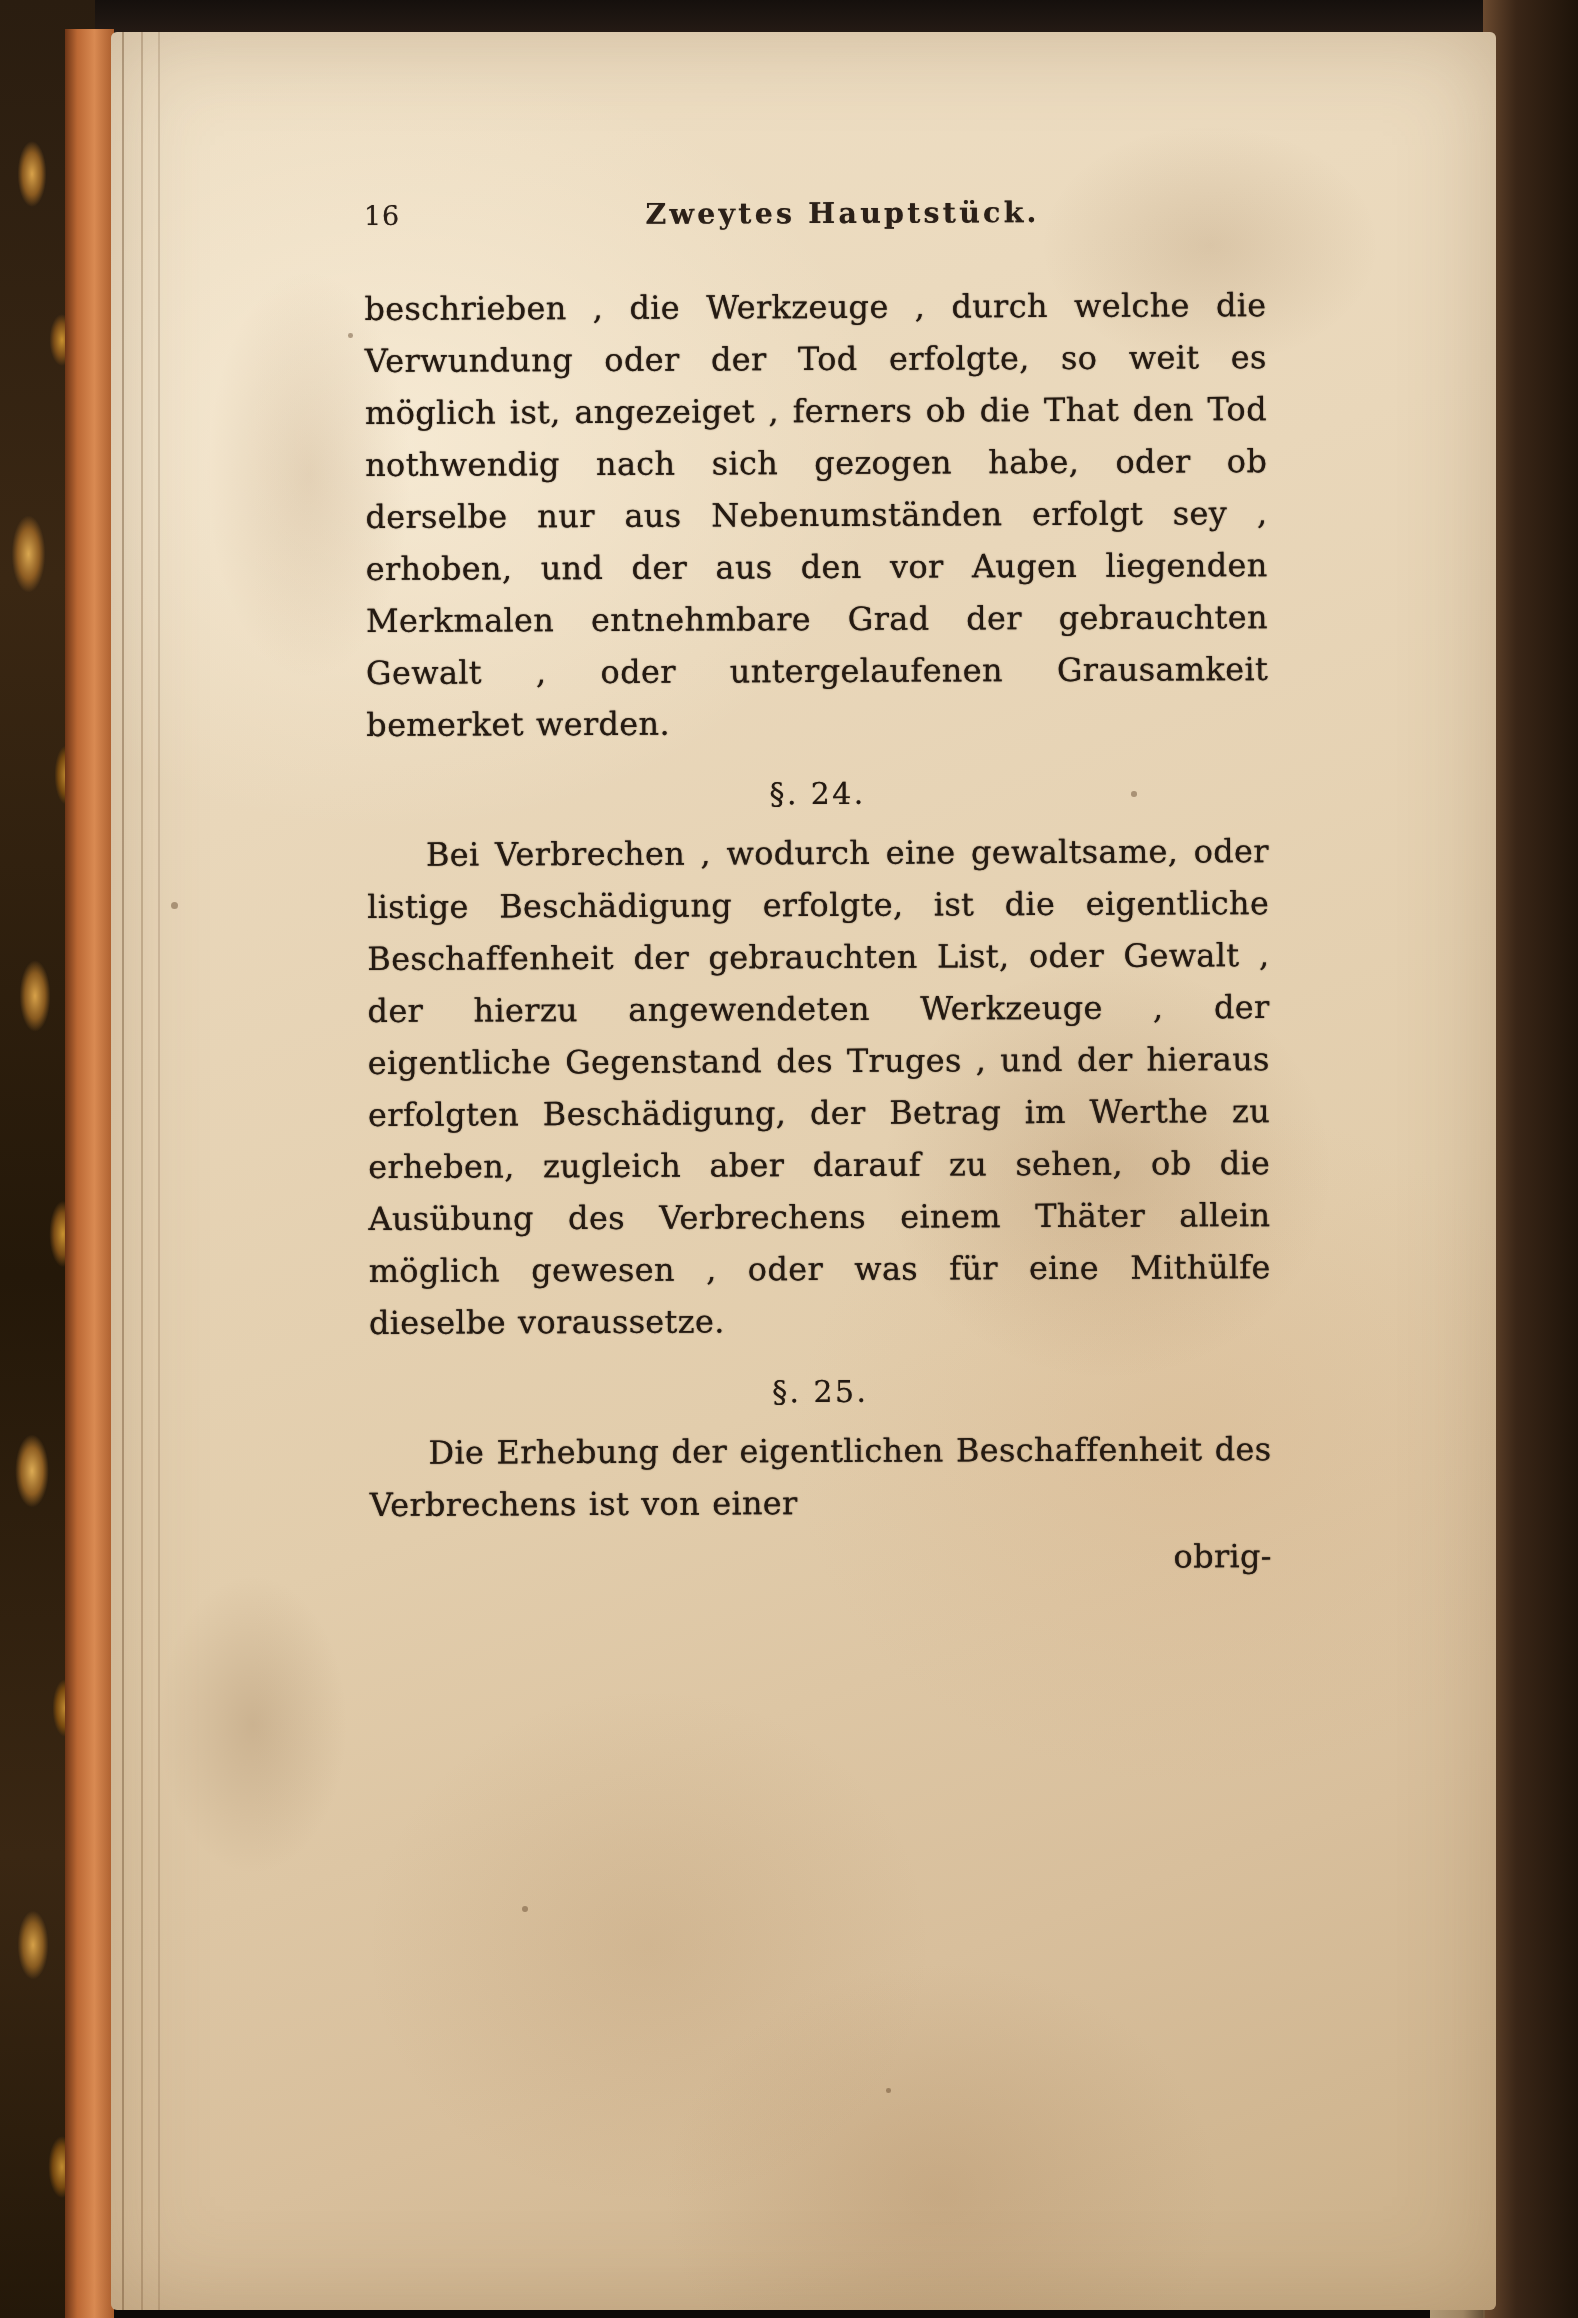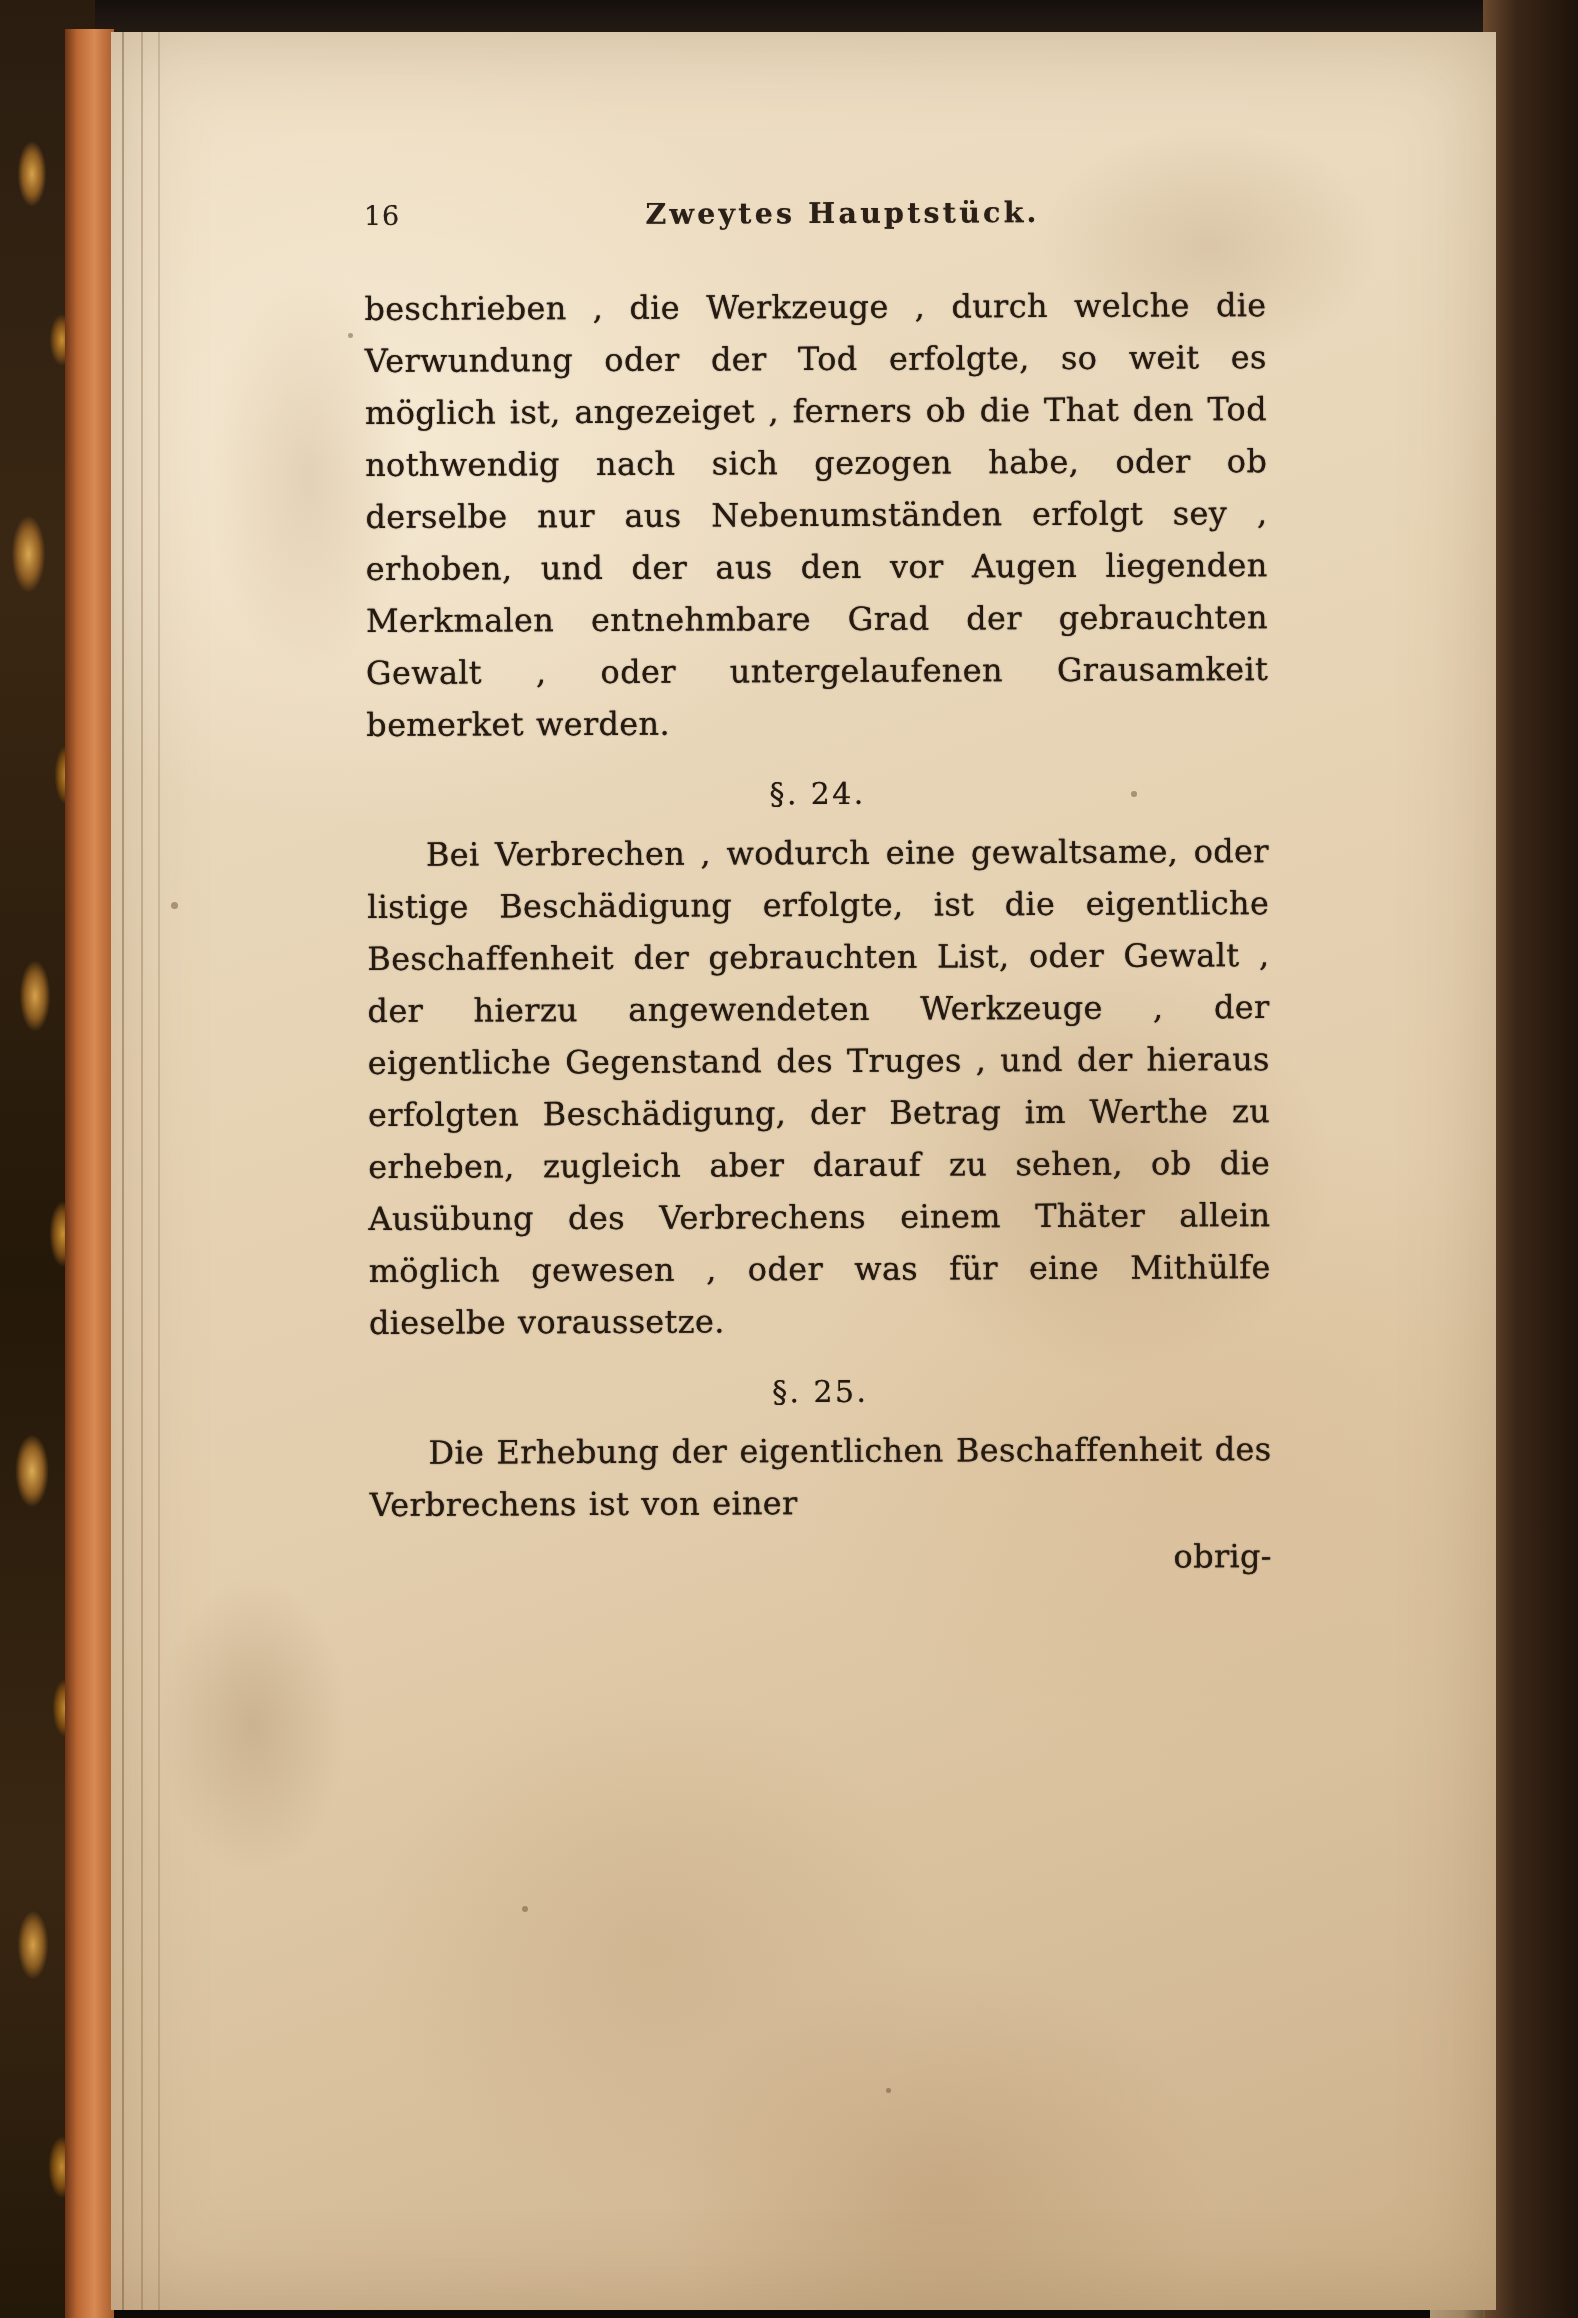--- a/index.html
+++ b/index.html
@@ -78,20 +78,21 @@
     position: absolute;
     left: 111px; top: 32px;
     width: 1385px; height: 2278px;
     background:
       radial-gradient(ellipse 712px 554px at 20% 18%, rgba(255,246,228,.55) 0%, rgba(255,246,228,0) 70%),
       radial-gradient(ellipse 554px 474px at 78% 62%, rgba(214,178,136,.35) 0%, rgba(214,178,136,0) 72%),
       radial-gradient(ellipse 395px 332px at 60% 95%, rgba(176,140,100,.35) 0%, rgba(176,140,100,0) 70%),
       linear-gradient(160deg,#efe0c6 0%, #e9d7ba 30%, #e2cdac 58%, #d8bf9c 80%, #cbb089 100%);
     box-shadow: inset 0 0 95px rgba(120,85,50,.30);
     overflow: hidden;
+    border-radius: 6px;
   }
 
   
   .gutter-line {
     position: absolute;
     top: 0; width: 1.6px; height: 2278px;
     background: rgba(110,78,48,.42);
   }
   .gutter-line.l1 { left: 11px; }
   .gutter-line.l2 { left: 30px; background: rgba(110,78,48,.28); }

